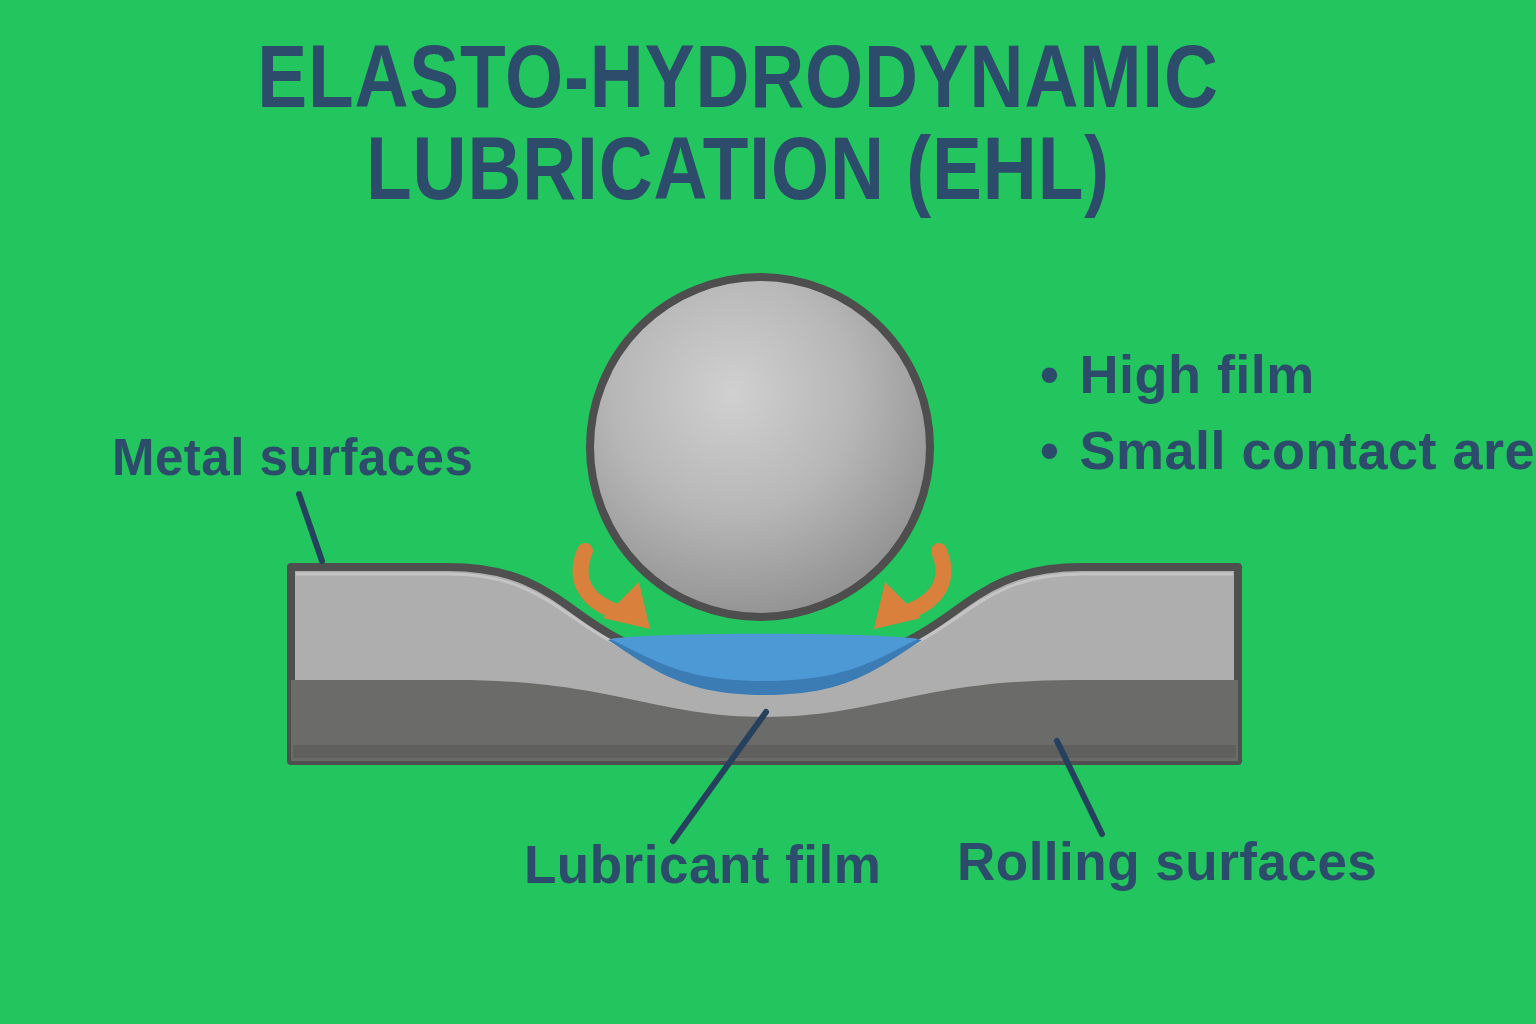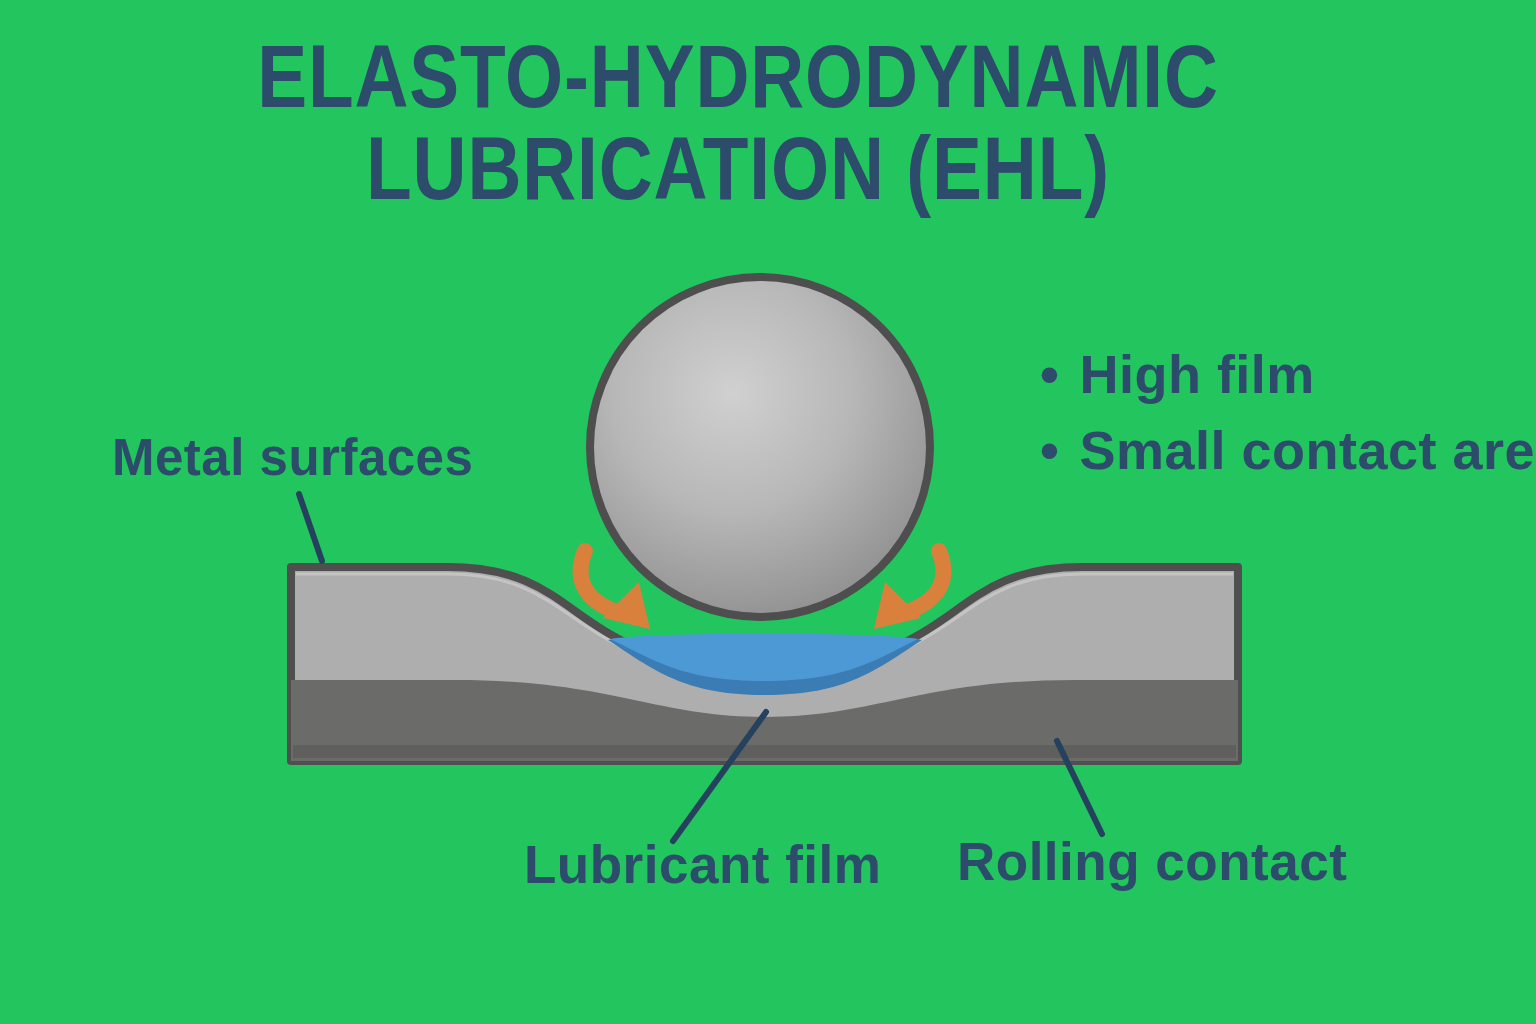--- a/index.html
+++ b/index.html
@@ -137,15 +137,15 @@
       <span>High film</span>
     </div>
     <div class="bullet-item">
       <span class="bullet-marker">•</span>
       <span>Small contact area</span>
     </div>
   </div>
 
   <div class="diagram-label label-metal">Metal surfaces</div>
   <div class="diagram-label label-lubricant">Lubricant film</div>
-  <div class="diagram-label label-rolling">Rolling contact</div>
+  <div class="diagram-label label-rolling">Rolling surfaces</div>
 
 </div>
 
 </body></html>

